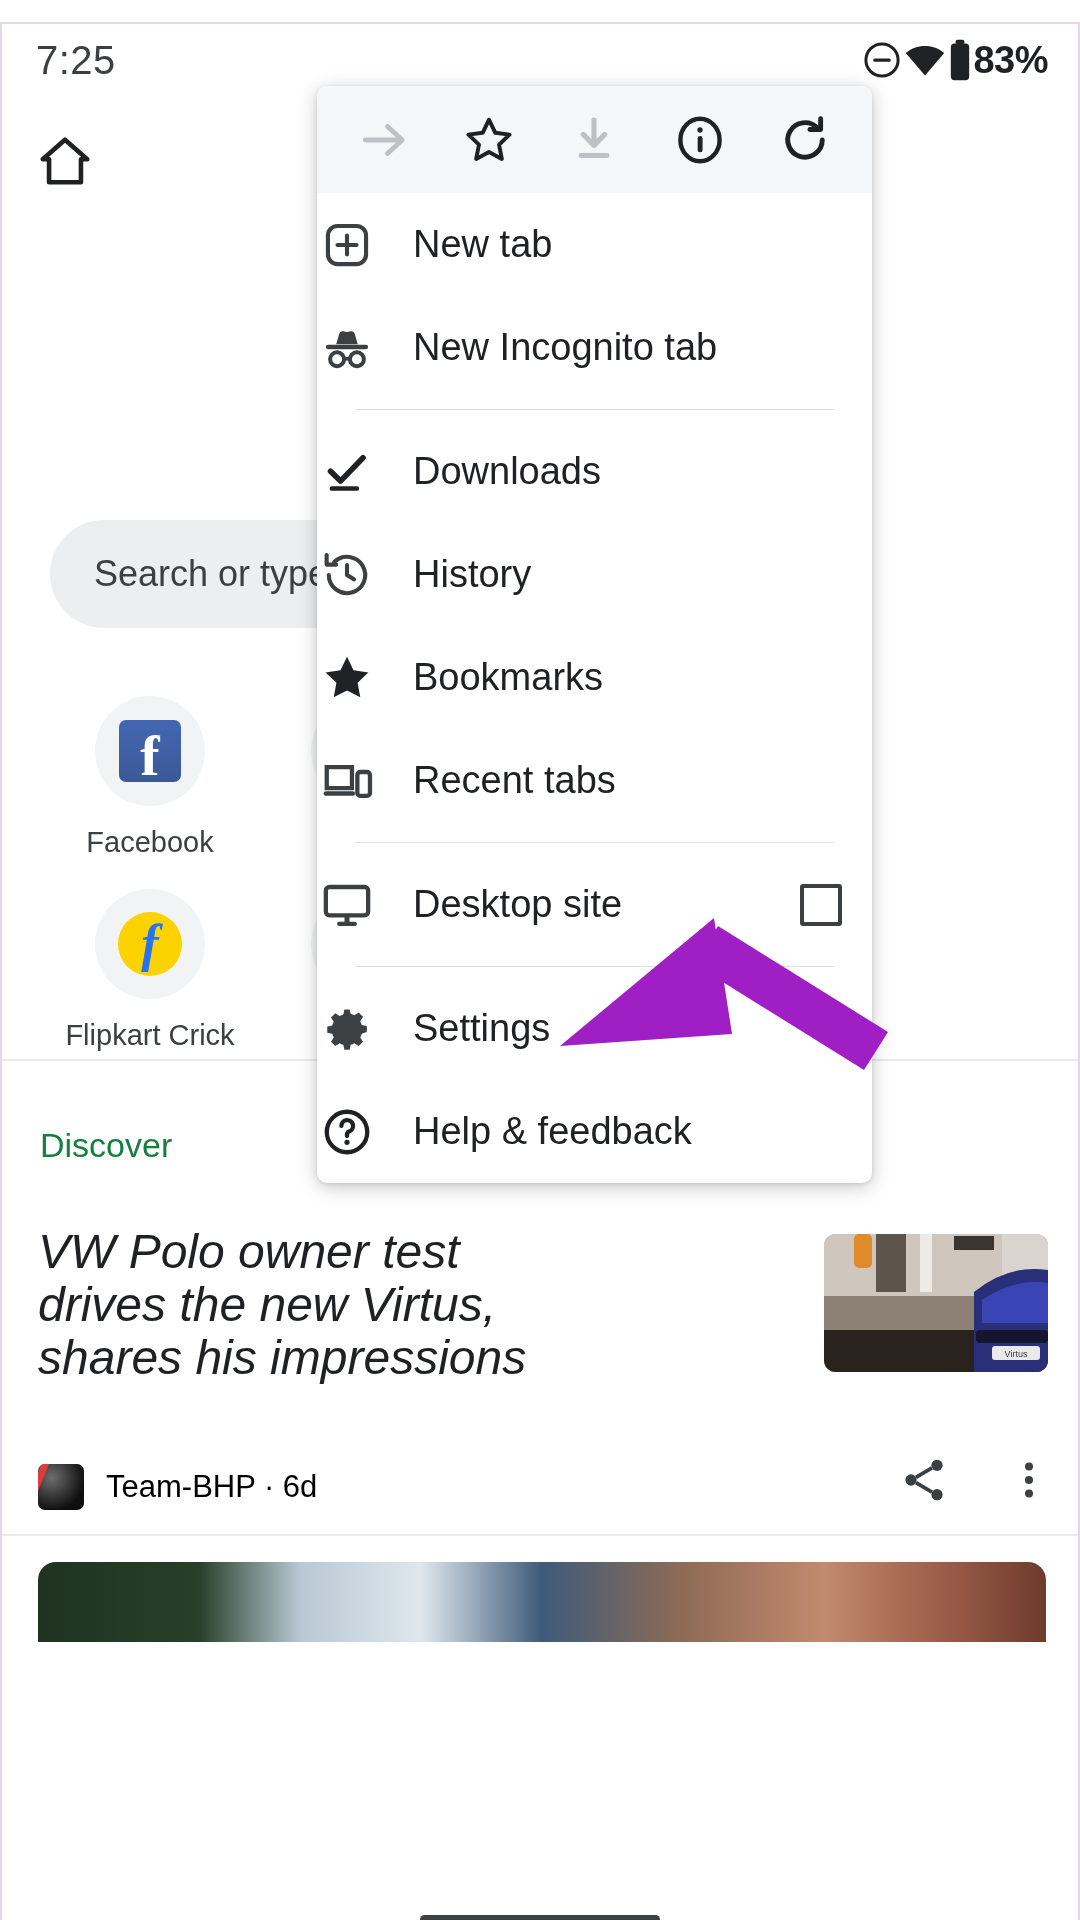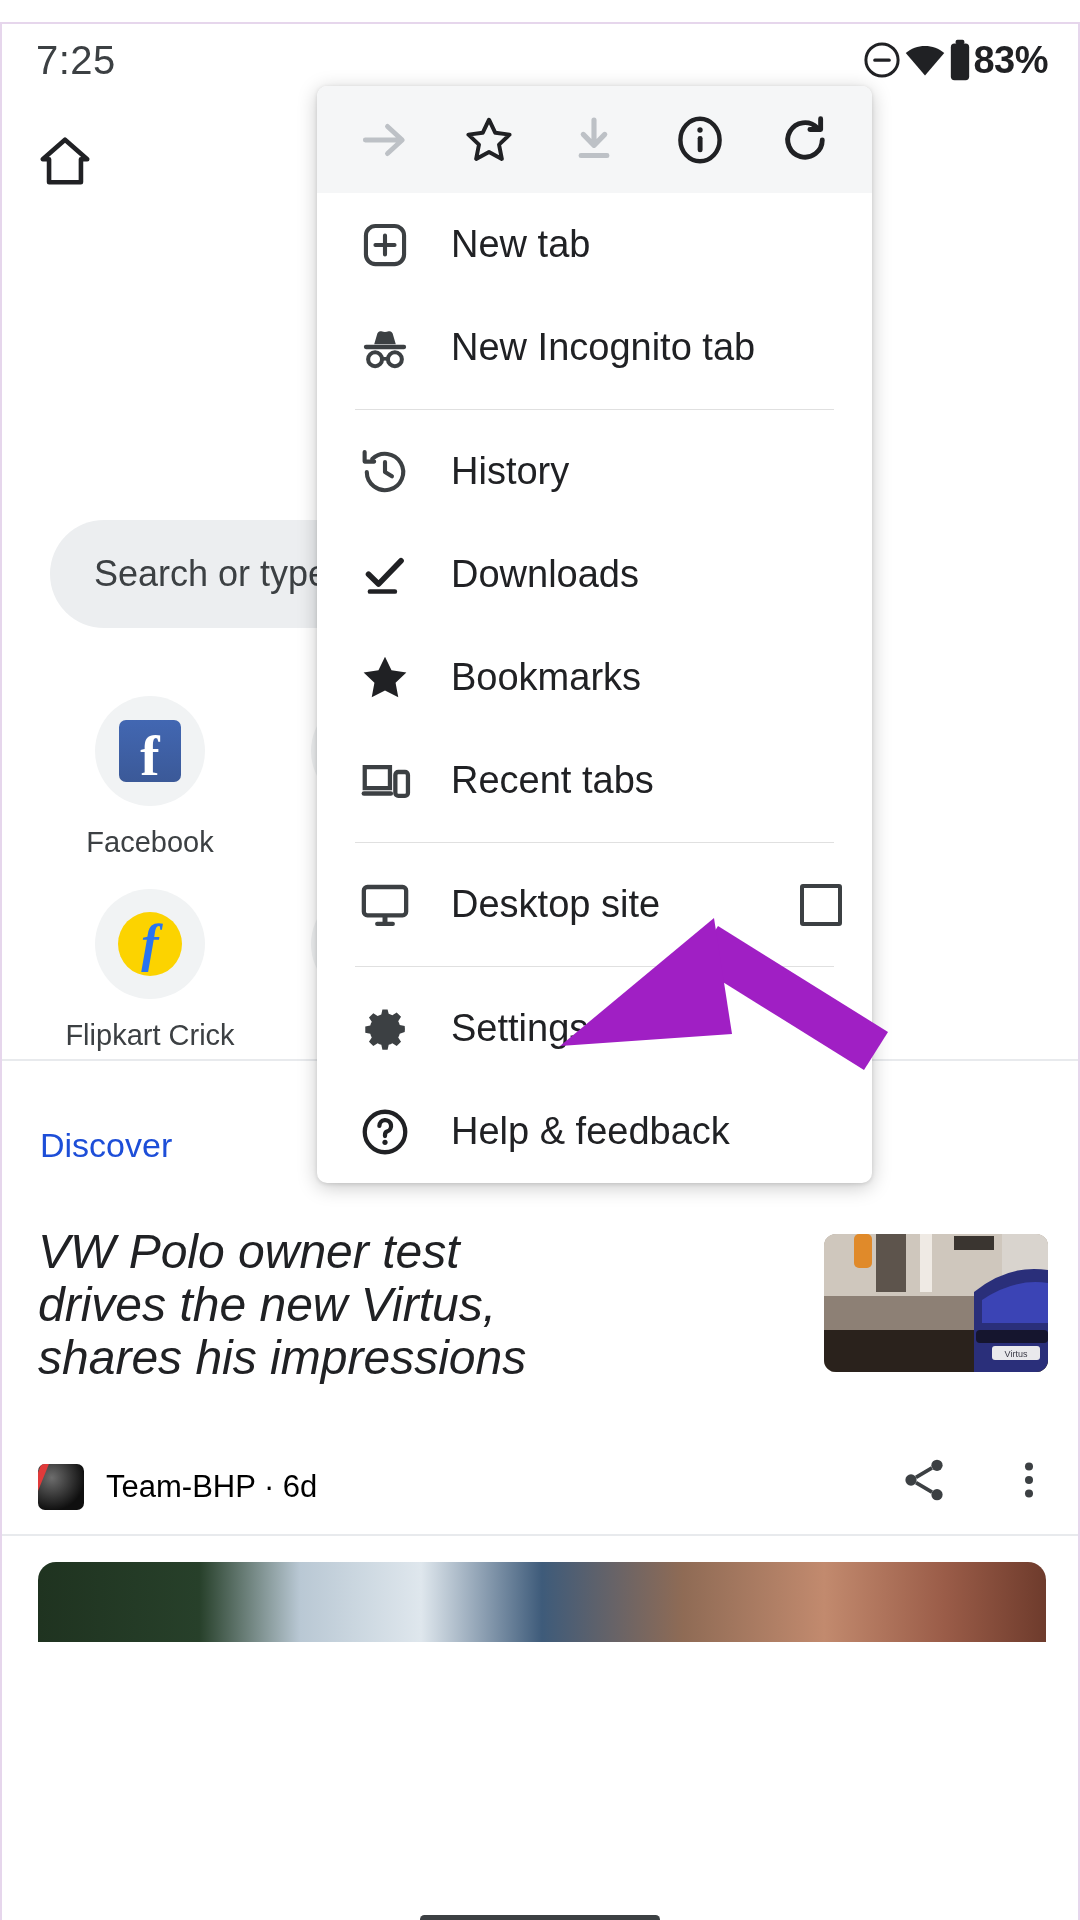--- a/index.html
+++ b/index.html
@@ -87,21 +87,21 @@
   #ntp-divider {
     position:absolute; left:0; top: 963px; width:1080px; height:2px;
     background:#e8eaed;
   }
   #discover-strip {
     position:absolute; left:0; top: 965px; width:1080px; height:883px;
     background:#ffffff;
   }
   #discover-title {
     position:absolute; left:38px; top: 1030px;
-    font-size: 34px; color:#1d4ed8; font-weight:400;
+    font-size: 34px; color:#15803d; font-weight:400;
   }
   #article {
     position:absolute; left:0; top: 1130px; width:1080px;
   }
   #article-headline {
     position:absolute; left: 36px; top: 0; width: 560px;
     font-size: 48px; line-height: 1.1; color:#202124; font-weight:400;font-style:italic;
   }
   #article-thumb {
     position:absolute; right: 34px; top: 8px;
@@ -156,21 +156,21 @@
     height: 107px; background:#f5f6f7;
     display:flex; align-items:center; justify-content:space-around;
     padding: 0 14px;
   }
   .toprow-btn {
     width: 84px; height: 84px;
     display:flex; align-items:center; justify-content:center;
   }
   .menu-item {
     height: 103px; display:flex; align-items:center;
-    padding-left: 38px; padding-right: 30px;
+    padding-right: 30px;
   }
   .menu-icon {
     width: 60px; min-width:60px; display:flex; align-items:center; justify-content:center;
   }
   .menu-label {
     font-size: 38px; color:#202124; margin-left: 36px; white-space:nowrap;
   }
   .menu-sep { height:1px; background:#e0e0e0; margin: 10px 38px 10px 38px; }
   .menu-checkbox {
     margin-left:auto;
@@ -367,36 +367,36 @@
         </svg>
       </span>
       <span class="menu-label">New Incognito tab</span>
     </div>
 
     <div class="menu-sep"></div>
 
     <div class="menu-item">
       <span class="menu-icon">
         <svg width="52" height="52" viewBox="0 0 24 24">
+          <path d="M4.4 11.6 9 16.2 19.4 5.4" fill="none" stroke="#202124" stroke-width="2.6" stroke-linecap="round" stroke-linejoin="round"></path>
+          <rect x="4" y="18.6" width="13.6" height="2.1" rx="1" fill="#202124"></rect>
+        </svg>
+      </span>
+      <span class="menu-label">Downloads</span>
+    </div>
+
+    <div class="menu-item">
+      <span class="menu-icon">
+        <svg width="52" height="52" viewBox="0 0 24 24">
           <path d="M3.6 12a8.4 8.4 0 1 0 2.5-6" fill="none" stroke="#3c4043" stroke-width="1.9" stroke-linecap="round"></path>
           <path d="M2.6 2.8v4.4h4.4" fill="none" stroke="#3c4043" stroke-width="1.9" stroke-linecap="round" stroke-linejoin="round"></path>
           <path d="M12 7.4V12l3.2 2" fill="none" stroke="#3c4043" stroke-width="1.9" stroke-linecap="round" stroke-linejoin="round"></path>
         </svg>
       </span>
       <span class="menu-label">History</span>
-    </div>
-
-    <div class="menu-item">
-      <span class="menu-icon">
-        <svg width="52" height="52" viewBox="0 0 24 24">
-          <path d="M4.4 11.6 9 16.2 19.4 5.4" fill="none" stroke="#202124" stroke-width="2.6" stroke-linecap="round" stroke-linejoin="round"></path>
-          <rect x="4" y="18.6" width="13.6" height="2.1" rx="1" fill="#202124"></rect>
-        </svg>
-      </span>
-      <span class="menu-label">Downloads</span>
     </div>
 
     <div class="menu-item">
       <span class="menu-icon">
         <svg width="54" height="54" viewBox="0 0 24 24">
           <path d="M12 2.6l2.9 6 6.6.9-4.8 4.6 1.2 6.5L12 17.5 6.1 20.6l1.2-6.5-4.8-4.6 6.6-.9z" fill="#202124"></path>
         </svg>
       </span>
       <span class="menu-label">Bookmarks</span>
     </div>

